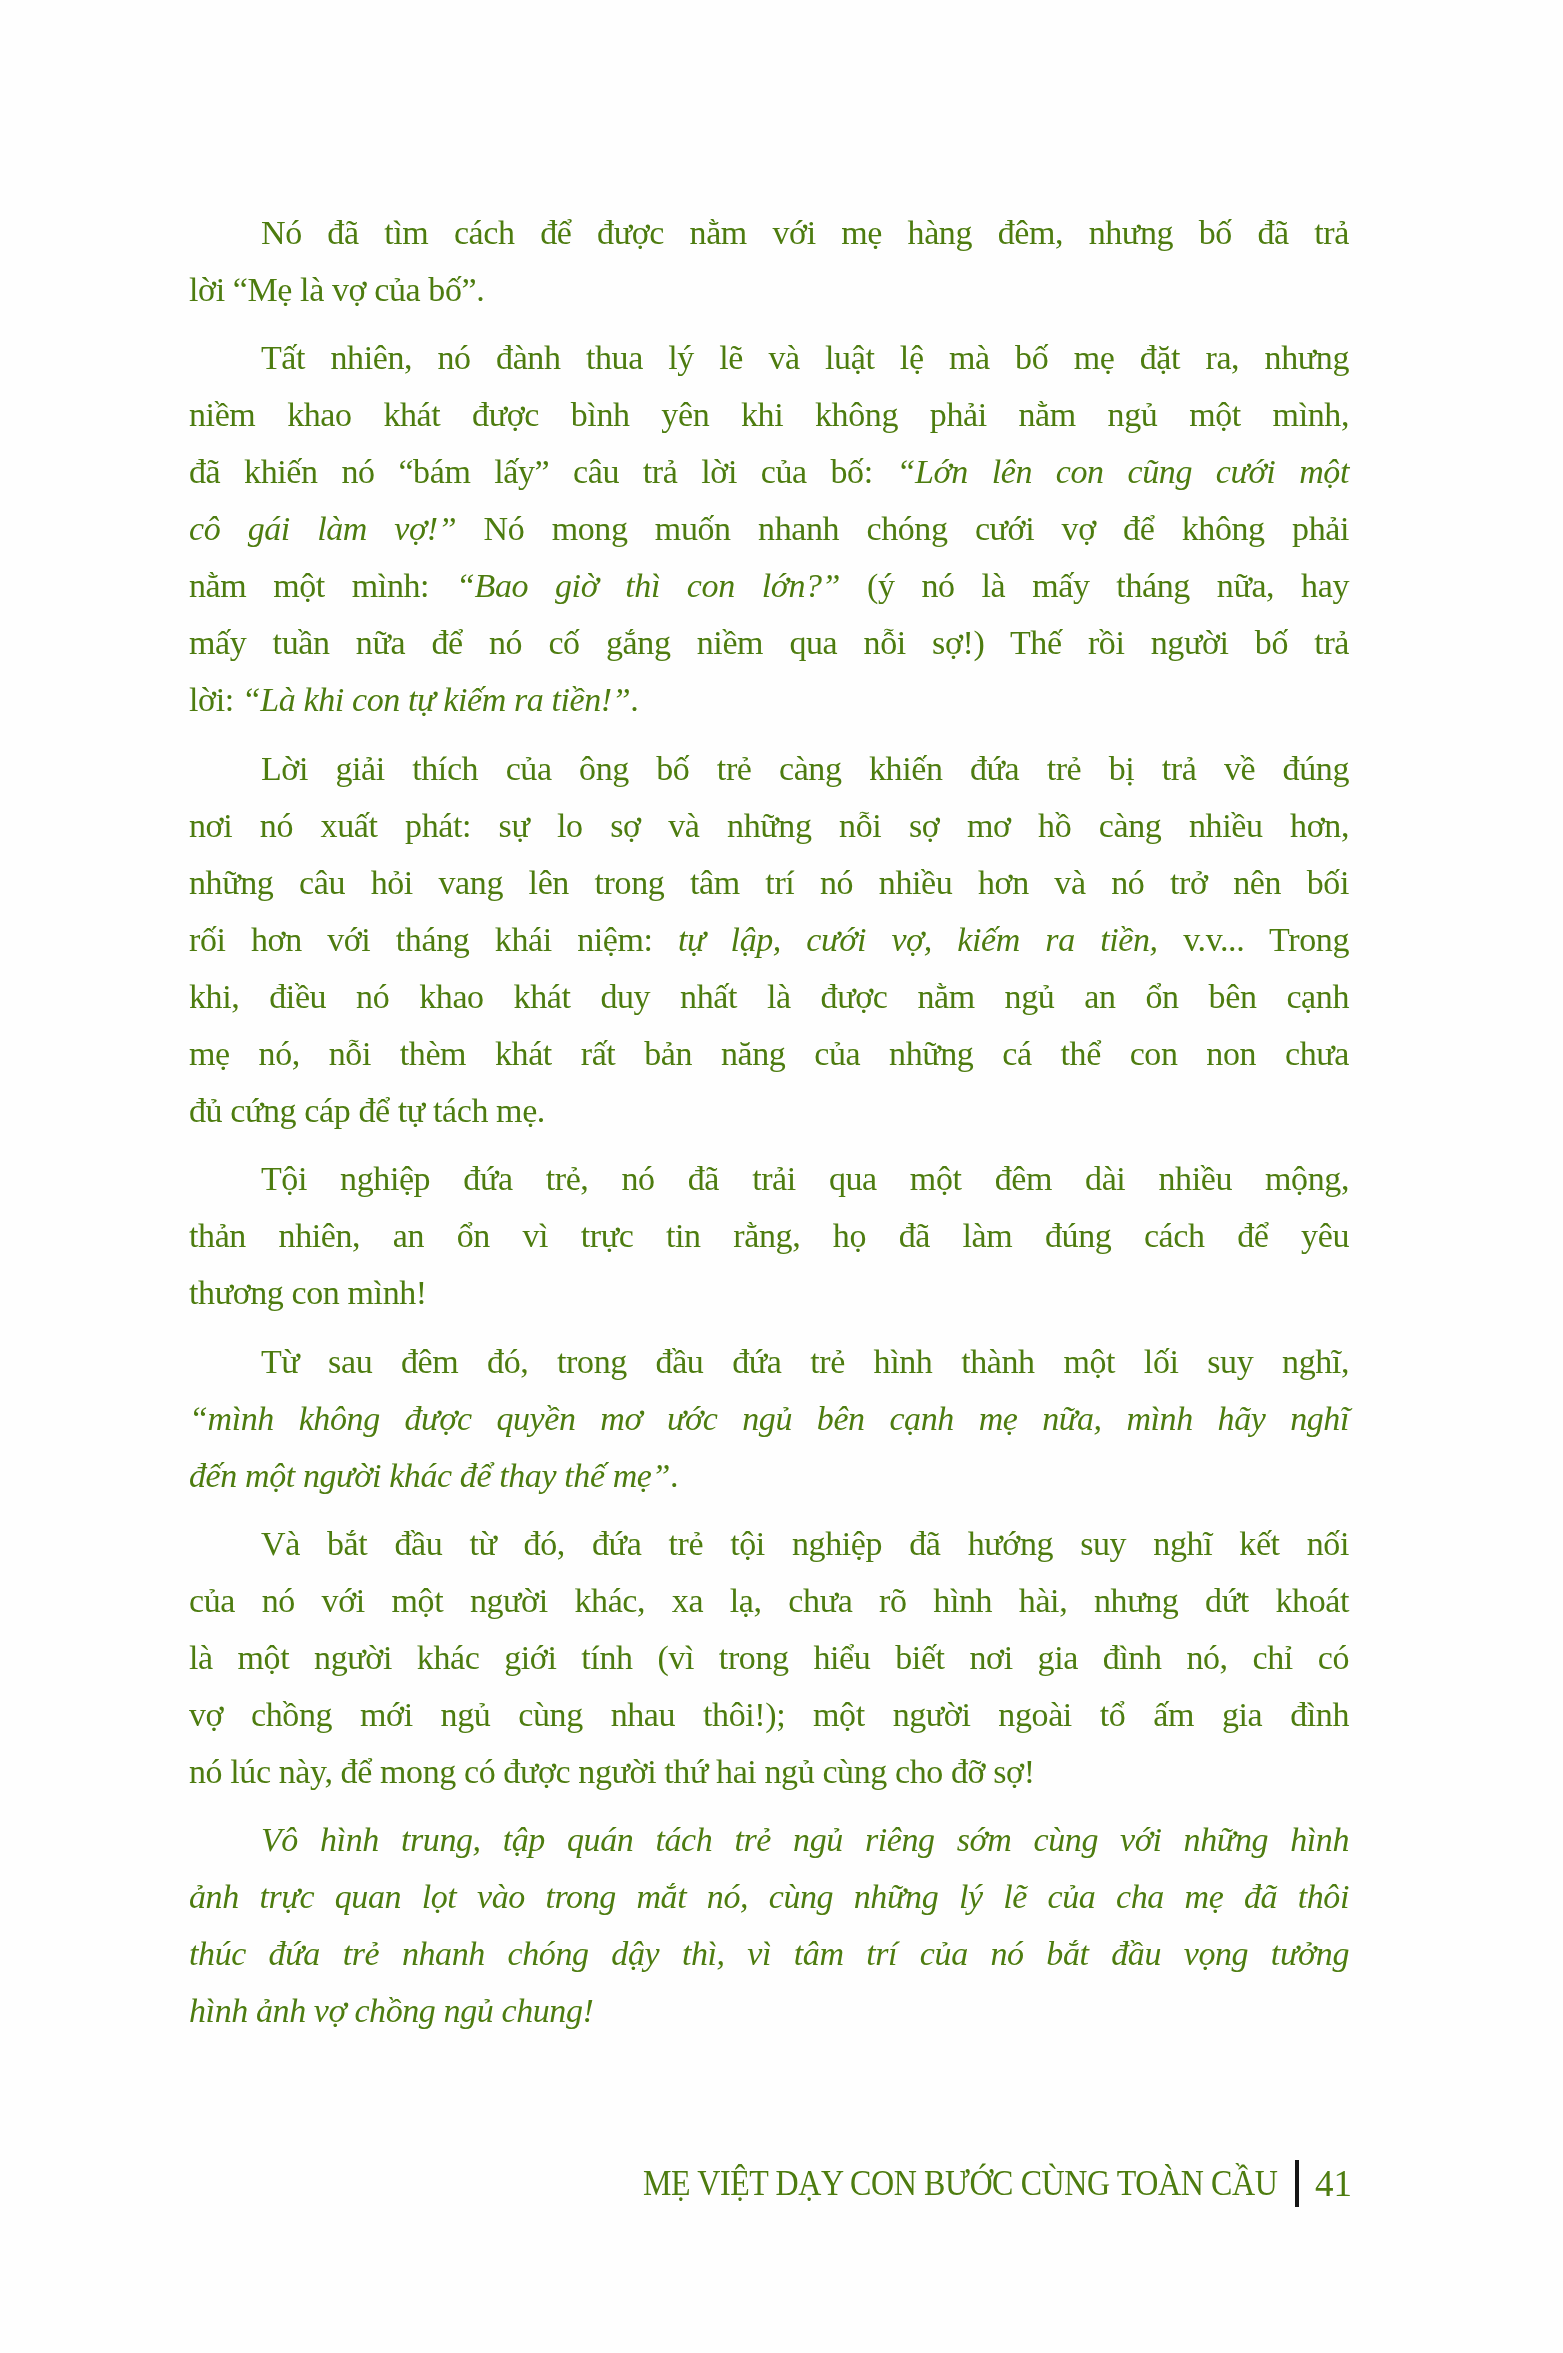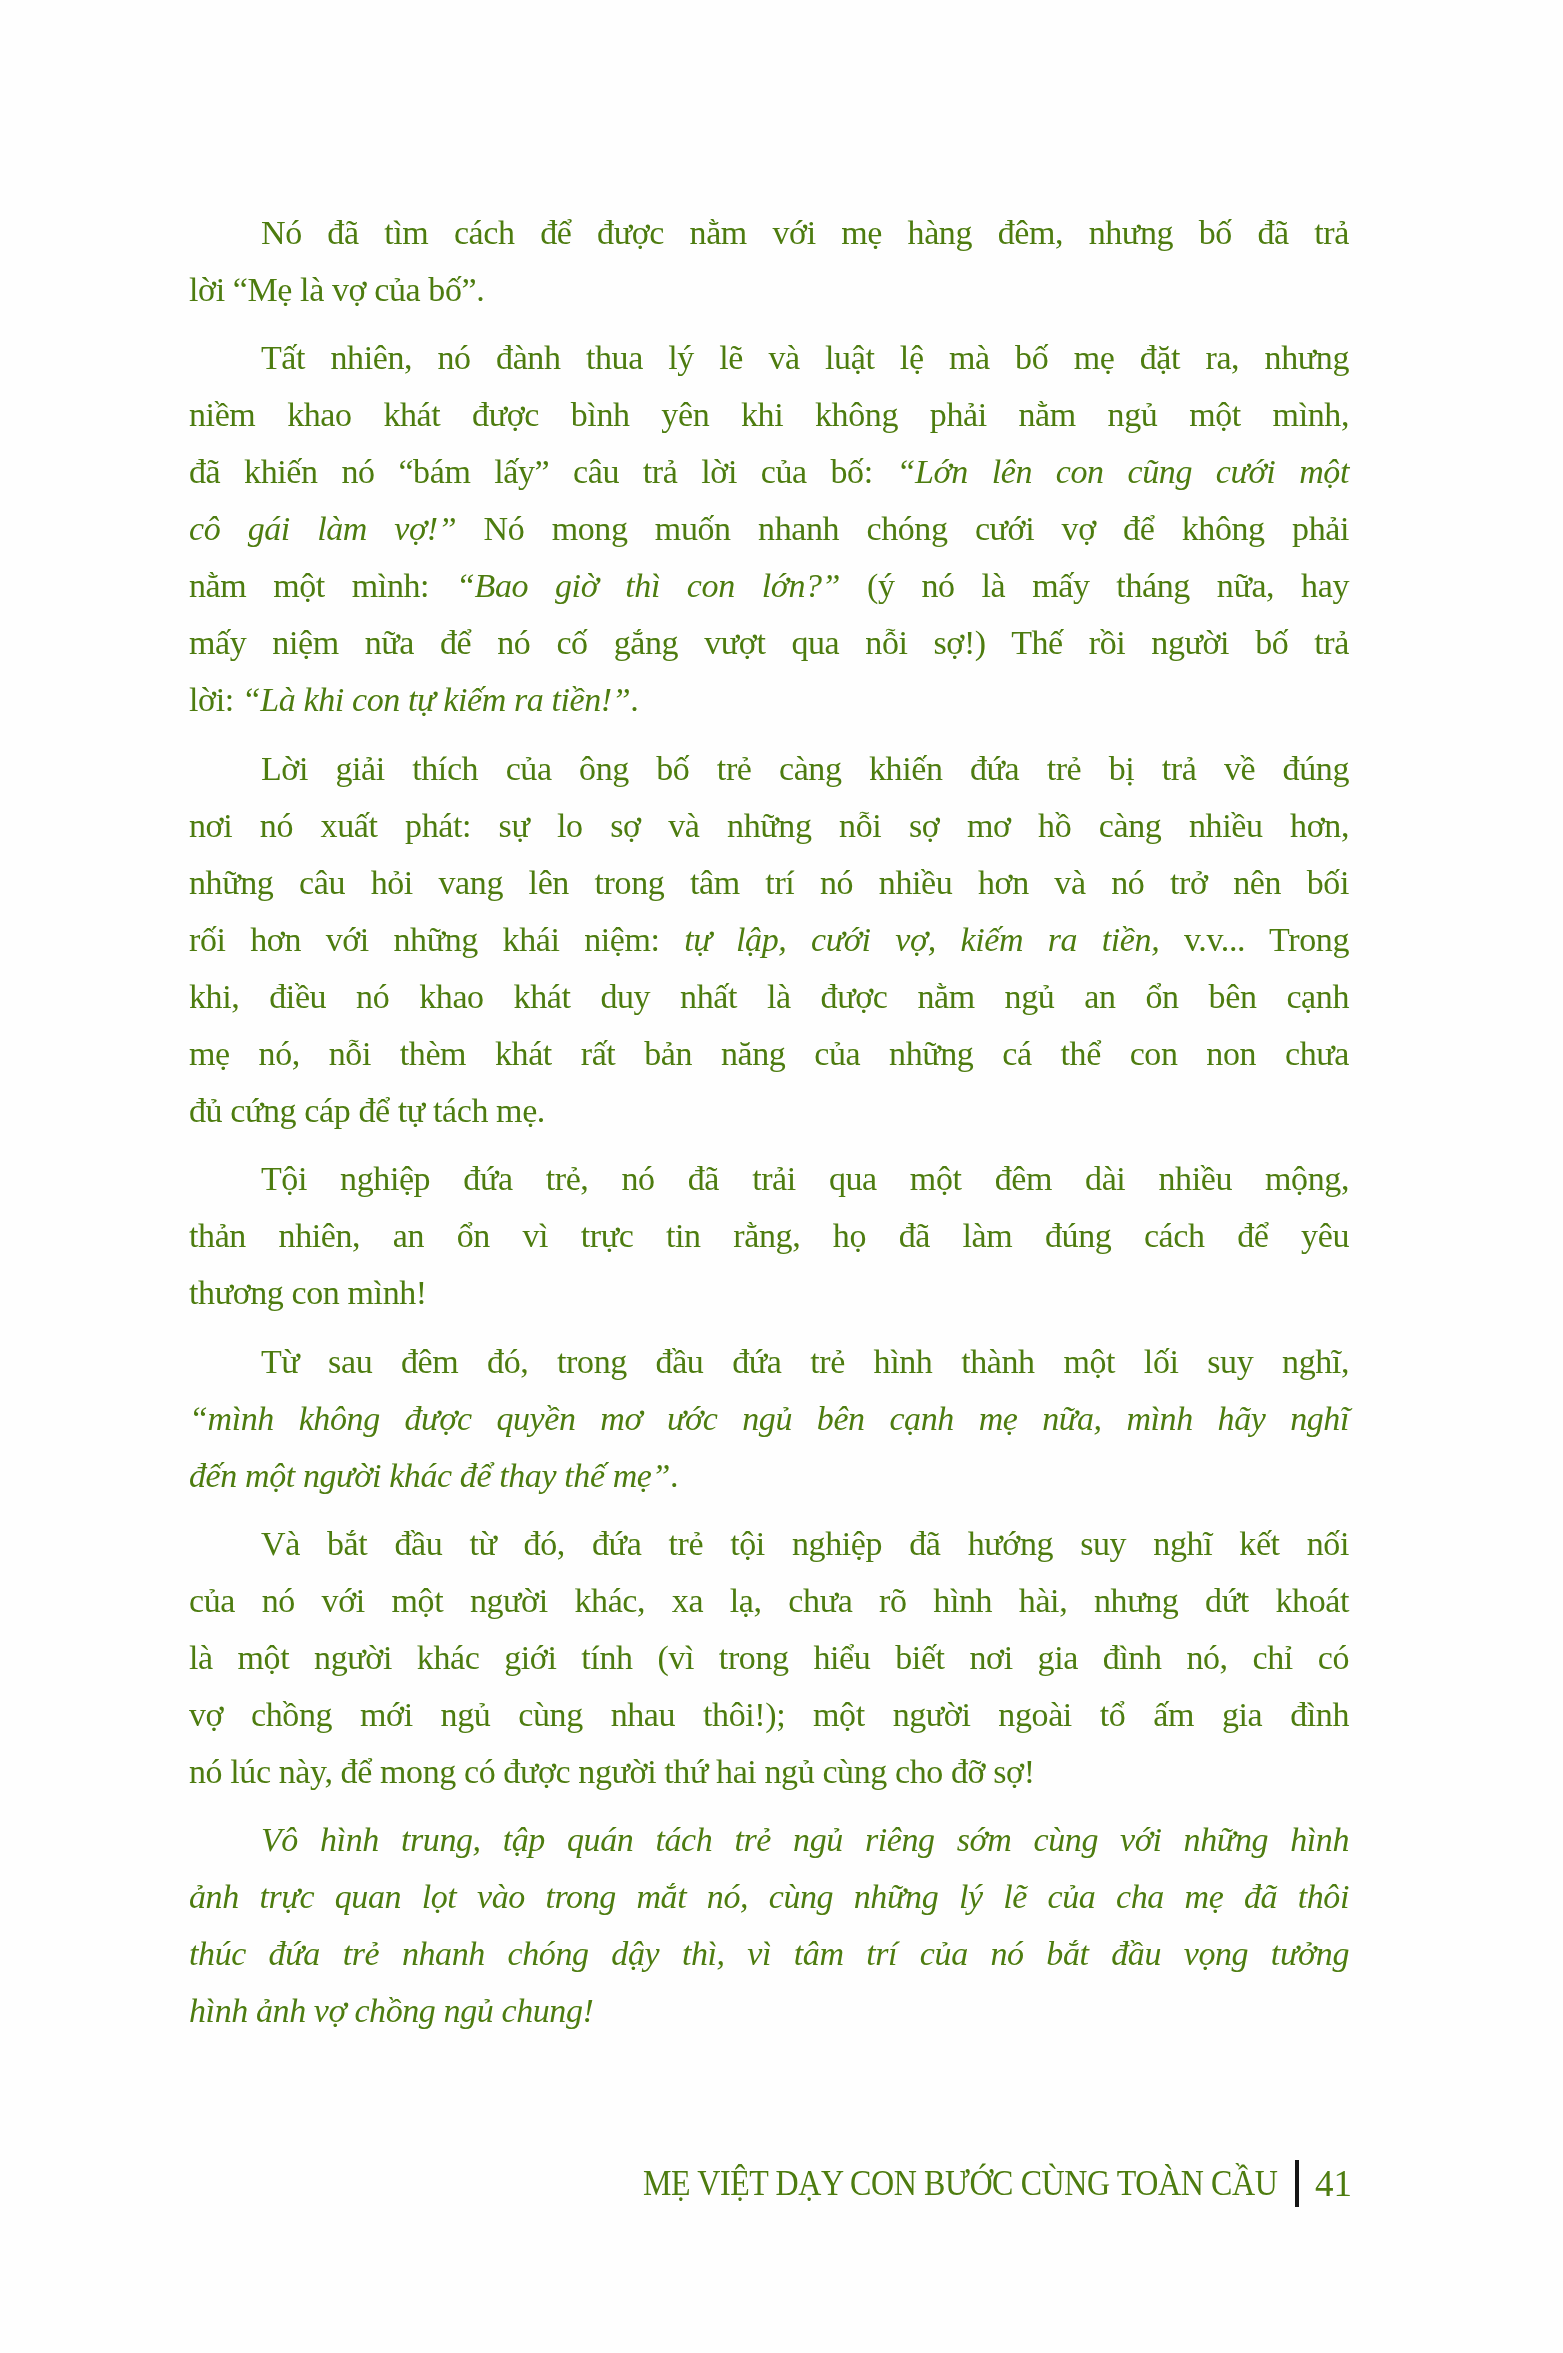--- a/index.html
+++ b/index.html
@@ -64,28 +64,28 @@
       <div class="para">
         <div class="line indent"><span>Nó đã tìm cách để được nằm với mẹ hàng đêm, nhưng bố đã trả</span></div>
         <div class="line last"><span>lời “Mẹ là vợ của bố”.</span></div>
       </div>
       <div class="para">
         <div class="line indent"><span>Tất nhiên, nó đành thua lý lẽ và luật lệ mà bố mẹ đặt ra, nhưng</span></div>
         <div class="line"><span>niềm khao khát được bình yên khi không phải nằm ngủ một mình,</span></div>
         <div class="line"><span>đã khiến nó “bám lấy” câu trả lời của bố: </span><span class="it">“Lớn lên con cũng cưới một</span></div>
         <div class="line"><span class="it">cô gái làm vợ!”</span><span> Nó mong muốn nhanh chóng cưới vợ để không phải</span></div>
         <div class="line"><span>nằm một mình: </span><span class="it">“Bao giờ thì con lớn?”</span><span> (ý nó là mấy tháng nữa, hay</span></div>
-        <div class="line"><span>mấy niệm nữa để nó cố gắng vượt qua nỗi sợ!) Thế rồi người bố trả</span></div>
+        <div class="line"><span>mấy tuần nữa để nó cố gắng niềm qua nỗi sợ!) Thế rồi người bố trả</span></div>
         <div class="line last"><span>lời: </span><span class="it">“Là khi con tự kiếm ra tiền!”</span><span>.</span></div>
       </div>
       <div class="para">
         <div class="line indent"><span>Lời giải thích của ông bố trẻ càng khiến đứa trẻ bị trả về đúng</span></div>
         <div class="line"><span>nơi nó xuất phát: sự lo sợ và những nỗi sợ mơ hồ càng nhiều hơn,</span></div>
         <div class="line"><span>những câu hỏi vang lên trong tâm trí nó nhiều hơn và nó trở nên bối</span></div>
-        <div class="line"><span>rối hơn với những khái niệm: </span><span class="it">tự lập, cưới vợ, kiếm ra tiền,</span><span> v.v... Trong</span></div>
+        <div class="line"><span>rối hơn với tháng khái niệm: </span><span class="it">tự lập, cưới vợ, kiếm ra tiền,</span><span> v.v... Trong</span></div>
         <div class="line"><span>khi, điều nó khao khát duy nhất là được nằm ngủ an ổn bên cạnh</span></div>
         <div class="line"><span>mẹ nó, nỗi thèm khát rất bản năng của những cá thể con non chưa</span></div>
         <div class="line last"><span>đủ cứng cáp để tự tách mẹ.</span></div>
       </div>
       <div class="para">
         <div class="line indent"><span>Tội nghiệp đứa trẻ, nó đã trải qua một đêm dài nhiều mộng,</span></div>
         <div class="line"><span>thản nhiên, an ổn vì trực tin rằng, họ đã làm đúng cách để yêu</span></div>
         <div class="line last"><span>thương con mình!</span></div>
       </div>
       <div class="para">

